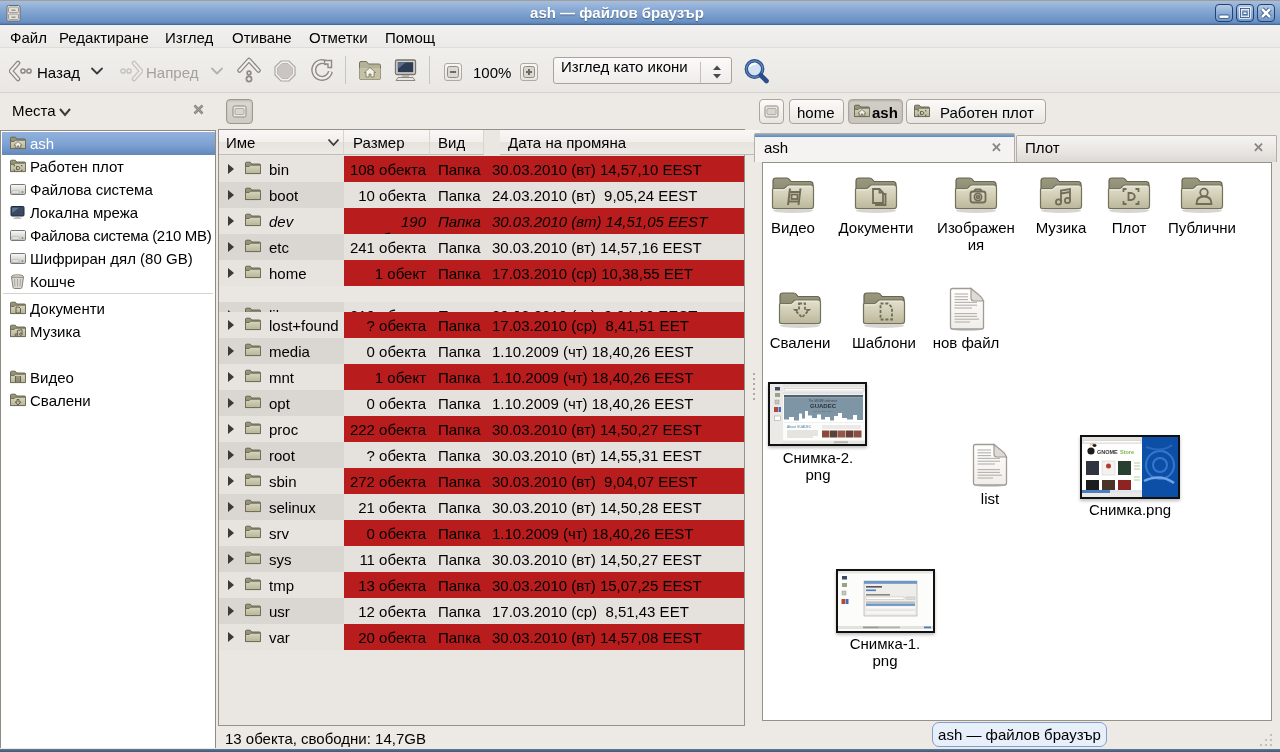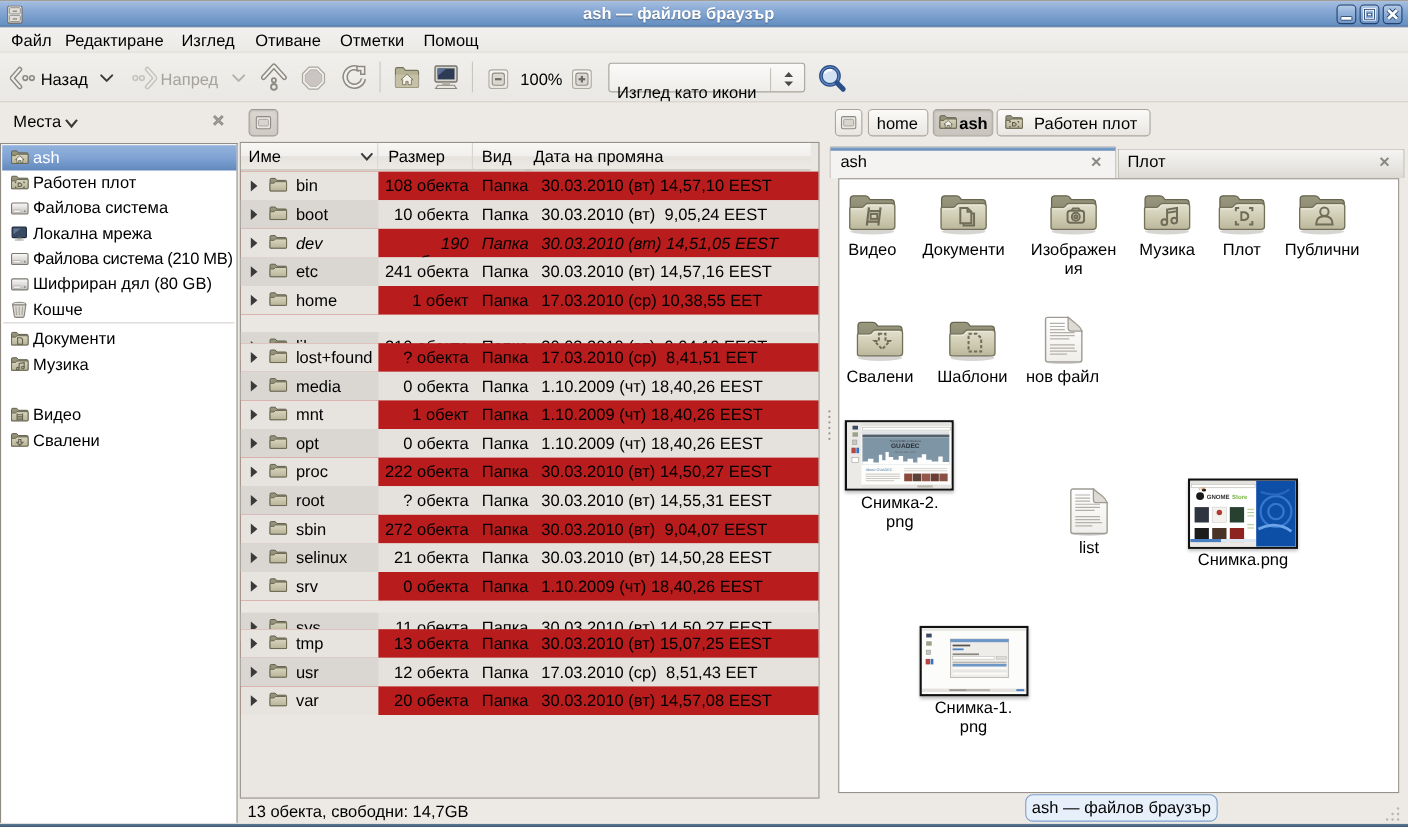--- a/index.html
+++ b/index.html
@@ -20,21 +20,21 @@
 #menubar { left:0; top:25px; width:1280px; height:23px; background:linear-gradient(180deg,#f2f1ef,#eceae7); border-bottom:1px solid #e0ddd8; }
 .menuitem { position:absolute; top:4px; }
 
 
 #toolbar { left:0; top:48px; width:1280px; height:45px; background:linear-gradient(180deg,#f0efec,#eae8e4); border-bottom:1px solid #d5d1cb; }
 .tbtext { position:absolute; }
 .tsep { position:absolute; top:8px; width:1px; height:28px; background:#c9c5bf; }
 .zbtn { position:absolute; top:15px; width:18px; height:18px; border:1px solid #aeaaa2; border-radius:3px; background:linear-gradient(180deg,#f7f6f4,#e8e5e0); }
 #combo { position:absolute; left:553px; top:9px; width:179px; height:27px; border:1px solid #a8a49c; border-radius:3px;
   background:linear-gradient(180deg,#fbfaf9,#efedea); }
-#combo .ctext { position:absolute; left:7px; top:18px; }
+#combo .ctext { position:absolute; left:7px; top:0; }
 #combo .csep { position:absolute; right:30px; top:4px; width:1px; height:21px; background:#c4c0b9; }
 
 
 #sidebar-head { left:1px; top:95px; width:214px; height:35px; }
 #sidebar { left:0px; top:130px; width:216px; height:618px; background:#fff; border:1px solid #908b83; border-bottom:none; }
 .srow { position:absolute; left:1px; width:213px; height:23px; }
 .srow .lbl { position:absolute; left:28px; top:3px; white-space:nowrap; }
 .srow .ic { position:absolute; left:7px; top:3px; }
 #ssel { background:linear-gradient(180deg,#92b2dc 0%,#7fa3d3 50%,#6288bc 100%); color:#fff; }
 
@@ -343,21 +343,21 @@
       <svg style="position:absolute;left:108px;top:8px;" width="13" height="9" viewBox="0 0 13 9">
         <path d="M1.5 1.5 L6.5 7 L11.5 1.5" fill="none" stroke="#3a3a3a" stroke-width="1.8"></path>
       </svg>
     </div>
 <div class="hcell" style="left:125px;width:86px;">
       <span style="left:9px;">Размер</span>
     </div>
 <div class="hcell" style="left:211px;width:54px;">
       <span style="left:8px;">Вид</span>
     </div>
-<div class="hcell" style="left:258px;width:260px;border-right:none;text-align:right;">
+<div class="hcell" style="left:281px;width:260px;border-right:none;text-align:right;">
       <span style="left:8px;">Дата на промяна</span>
     </div>
 <div class="lrow rA" style="top:26px;">
       <div class="c1"></div>
       <span class="exp"></span>
       <svg class="fmini" width="18" height="17" viewBox="0 0 18 17">
         <path d="M1.5 13.5 L1.5 3.2 Q1.5 2.2 2.5 2.2 L6.2 2.2 L7.8 4 L15.5 4 Q16.5 4 16.5 5 L16.5 13.5 Z" fill="url(#gb)" stroke="#5f5d4a" stroke-width="0.9"></path>
         <path d="M1.5 13.6 L1.5 6.5 L5.2 6.5 L6.4 5.2 L15.5 5.2 Q16.5 5.2 16.5 6.2 L16.5 12.6 Q16.5 13.6 15.5 13.6 Z" fill="url(#gm)" stroke="#6b6954" stroke-width="0.9"></path>
       </svg>
       <span class="nm">bin</span>
@@ -368,21 +368,21 @@
 <div class="lrow rB" style="top:52px;">
       <div class="c1"></div>
       <span class="exp"></span>
       <svg class="fmini" width="18" height="17" viewBox="0 0 18 17">
         <path d="M1.5 13.5 L1.5 3.2 Q1.5 2.2 2.5 2.2 L6.2 2.2 L7.8 4 L15.5 4 Q16.5 4 16.5 5 L16.5 13.5 Z" fill="url(#gb)" stroke="#5f5d4a" stroke-width="0.9"></path>
         <path d="M1.5 13.6 L1.5 6.5 L5.2 6.5 L6.4 5.2 L15.5 5.2 Q16.5 5.2 16.5 6.2 L16.5 12.6 Q16.5 13.6 15.5 13.6 Z" fill="url(#gm)" stroke="#6b6954" stroke-width="0.9"></path>
       </svg>
       <span class="nm">boot</span>
       <div class="rsize">10 обекта</div>
       <span class="rkind">Папка</span>
-      <span class="rdate">30.03.2010 (вт)  9,05,24 EEST</span>
+      <span class="rdate">24.03.2010 (вт)  9,05,24 EEST</span>
     </div>
 <div class="lrow rA" style="top:78px;font-style:italic;">
       <div class="c1"></div>
       <span class="exp"></span>
       <svg class="fmini" width="18" height="17" viewBox="0 0 18 17">
         <path d="M1.5 13.5 L1.5 3.2 Q1.5 2.2 2.5 2.2 L6.2 2.2 L7.8 4 L15.5 4 Q16.5 4 16.5 5 L16.5 13.5 Z" fill="url(#gb)" stroke="#5f5d4a" stroke-width="0.9"></path>
         <path d="M1.5 13.6 L1.5 6.5 L5.2 6.5 L6.4 5.2 L15.5 5.2 Q16.5 5.2 16.5 6.2 L16.5 12.6 Q16.5 13.6 15.5 13.6 Z" fill="url(#gm)" stroke="#6b6954" stroke-width="0.9"></path>
       </svg>
       <span class="nm">dev</span>
       <div class="rsize">190 обекта</div>
@@ -526,21 +526,21 @@
       <span class="exp"></span>
       <svg class="fmini" width="18" height="17" viewBox="0 0 18 17">
         <path d="M1.5 13.5 L1.5 3.2 Q1.5 2.2 2.5 2.2 L6.2 2.2 L7.8 4 L15.5 4 Q16.5 4 16.5 5 L16.5 13.5 Z" fill="url(#gb)" stroke="#5f5d4a" stroke-width="0.9"></path>
         <path d="M1.5 13.6 L1.5 6.5 L5.2 6.5 L6.4 5.2 L15.5 5.2 Q16.5 5.2 16.5 6.2 L16.5 12.6 Q16.5 13.6 15.5 13.6 Z" fill="url(#gm)" stroke="#6b6954" stroke-width="0.9"></path>
       </svg>
       <span class="nm">srv</span>
       <div class="rsize">0 обекта</div>
       <span class="rkind">Папка</span>
       <span class="rdate">1.10.2009 (чт) 18,40,26 EEST</span>
     </div>
-<div class="lrow rB" style="top:416px;margin-top:11px;">
+<div class="lrow rB" style="top:416px;">
       <div class="c1"></div>
       <span class="exp"></span>
       <svg class="fmini" width="18" height="17" viewBox="0 0 18 17">
         <path d="M1.5 13.5 L1.5 3.2 Q1.5 2.2 2.5 2.2 L6.2 2.2 L7.8 4 L15.5 4 Q16.5 4 16.5 5 L16.5 13.5 Z" fill="url(#gb)" stroke="#5f5d4a" stroke-width="0.9"></path>
         <path d="M1.5 13.6 L1.5 6.5 L5.2 6.5 L6.4 5.2 L15.5 5.2 Q16.5 5.2 16.5 6.2 L16.5 12.6 Q16.5 13.6 15.5 13.6 Z" fill="url(#gm)" stroke="#6b6954" stroke-width="0.9"></path>
       </svg>
       <span class="nm">sys</span>
       <div class="rsize">11 обекта</div>
       <span class="rkind">Папка</span>
       <span class="rdate">30.03.2010 (вт) 14,50,27 EEST</span>

